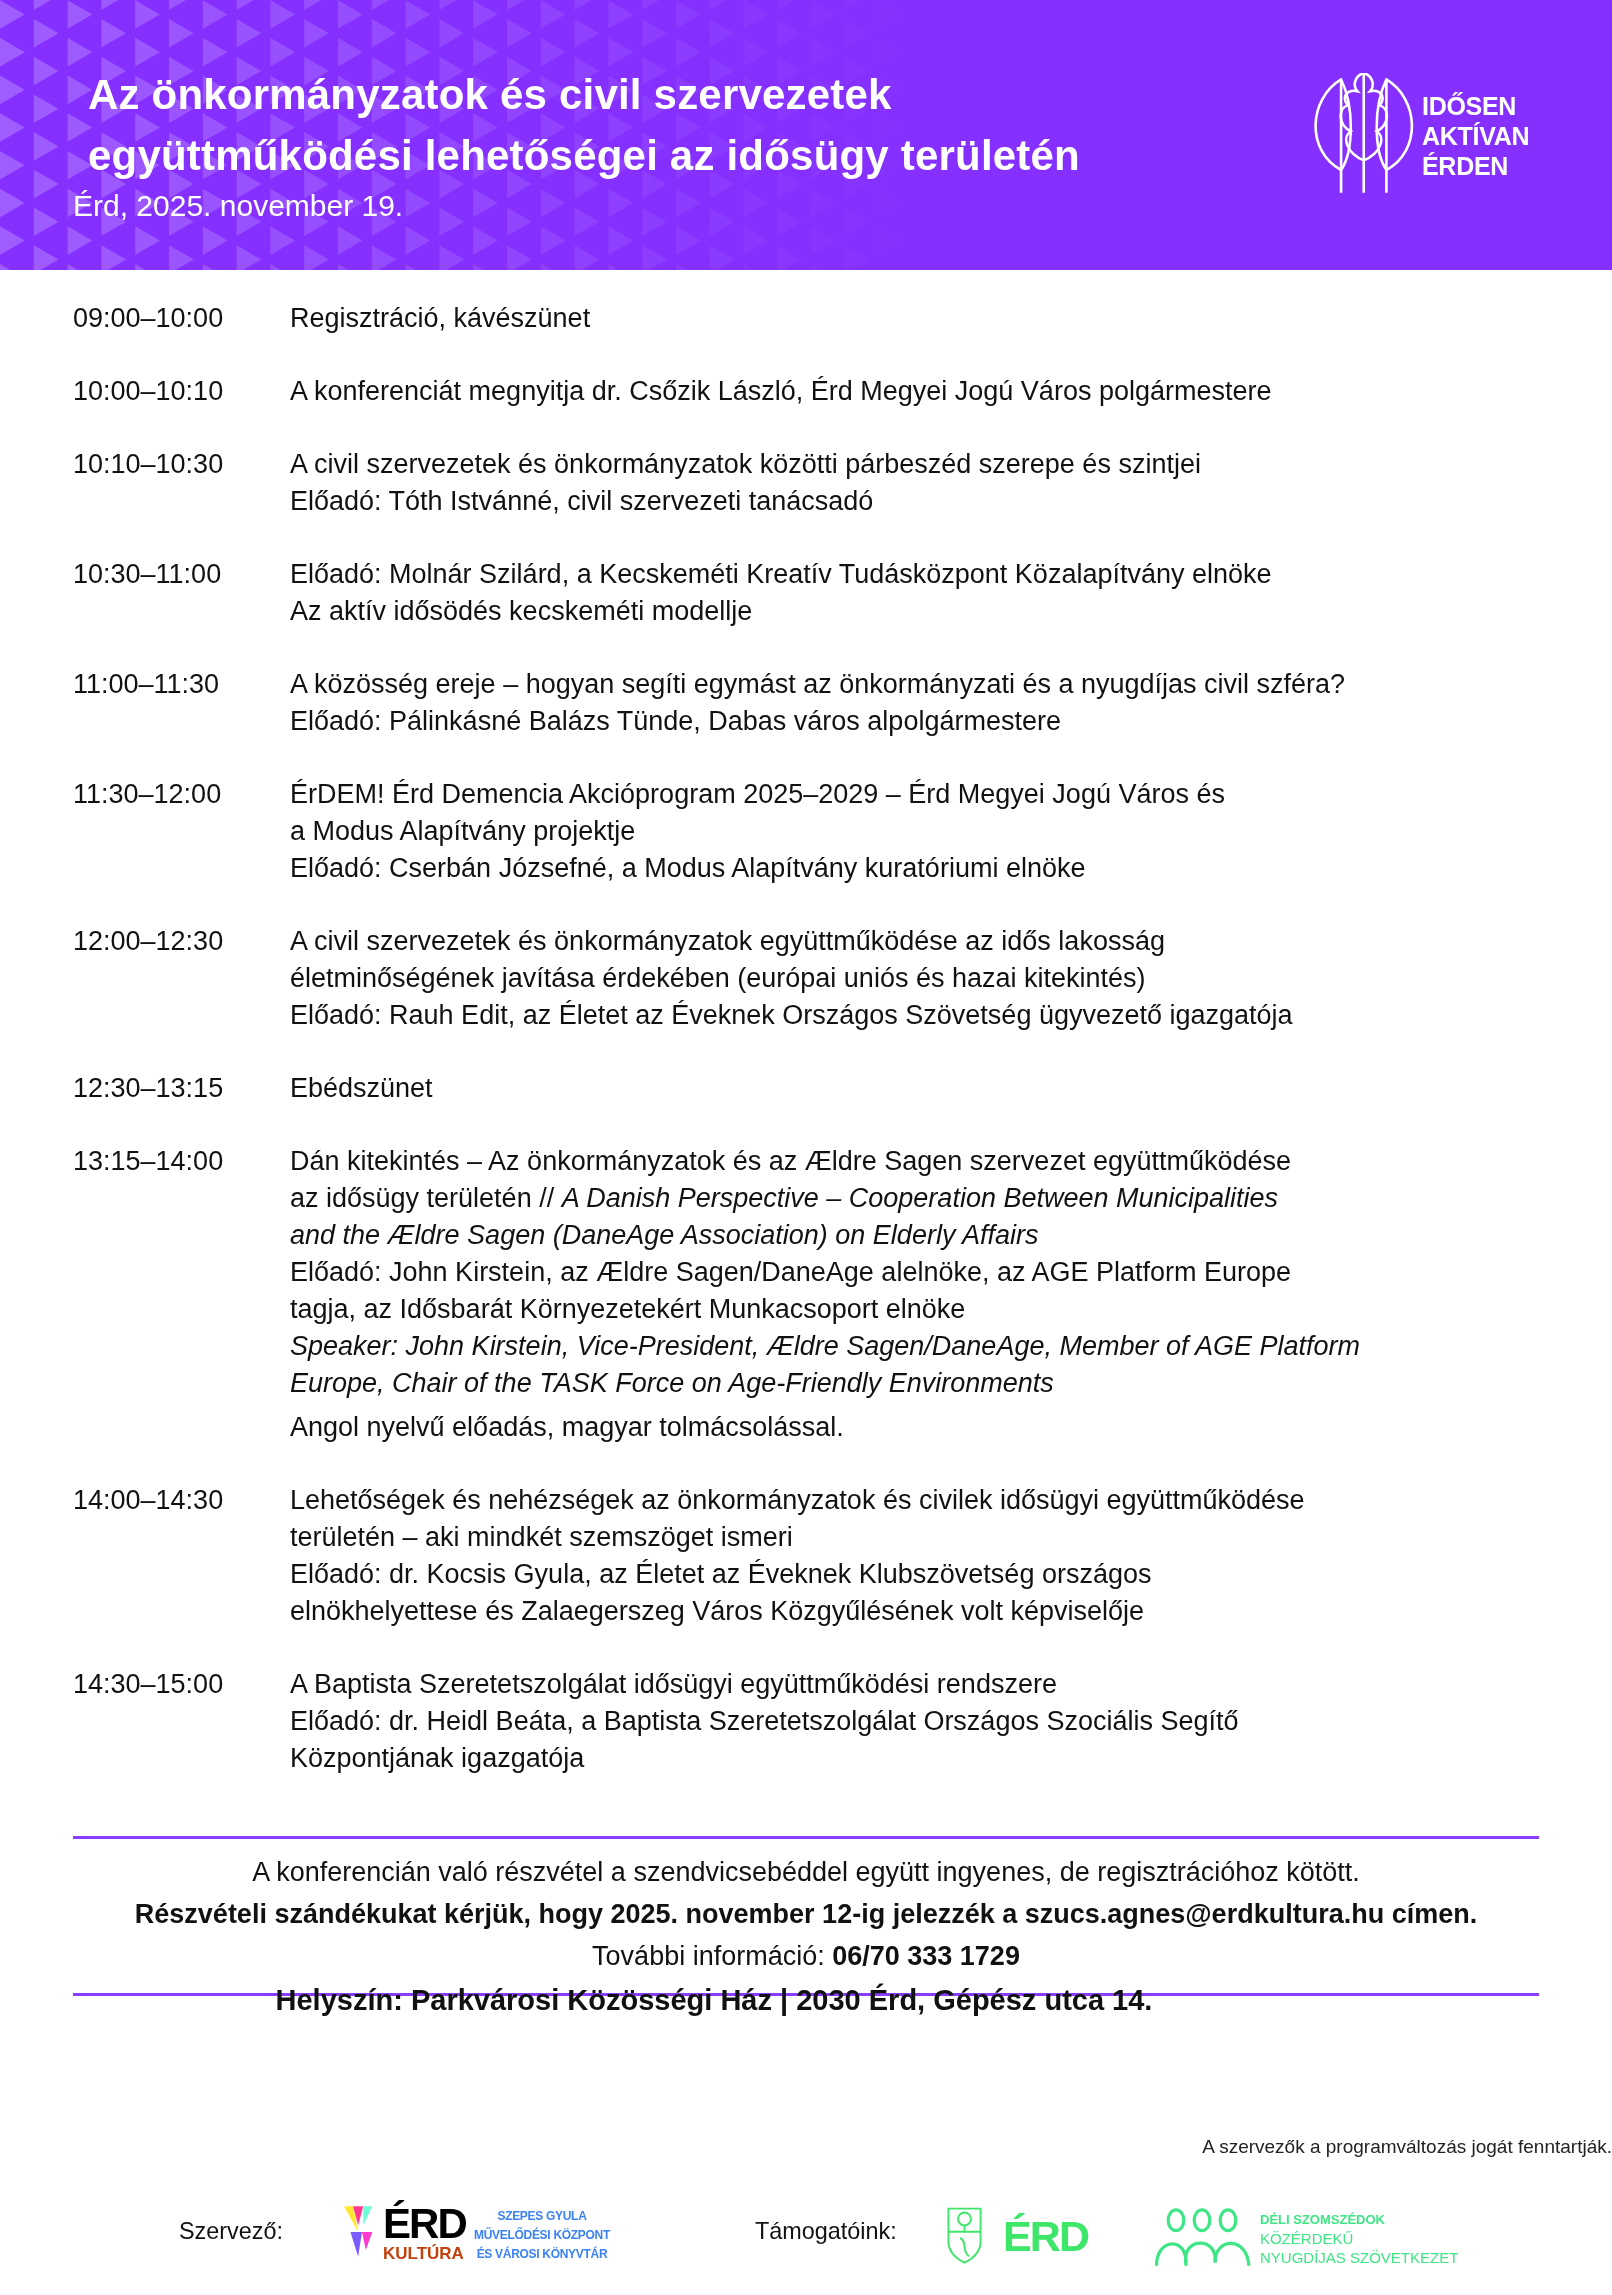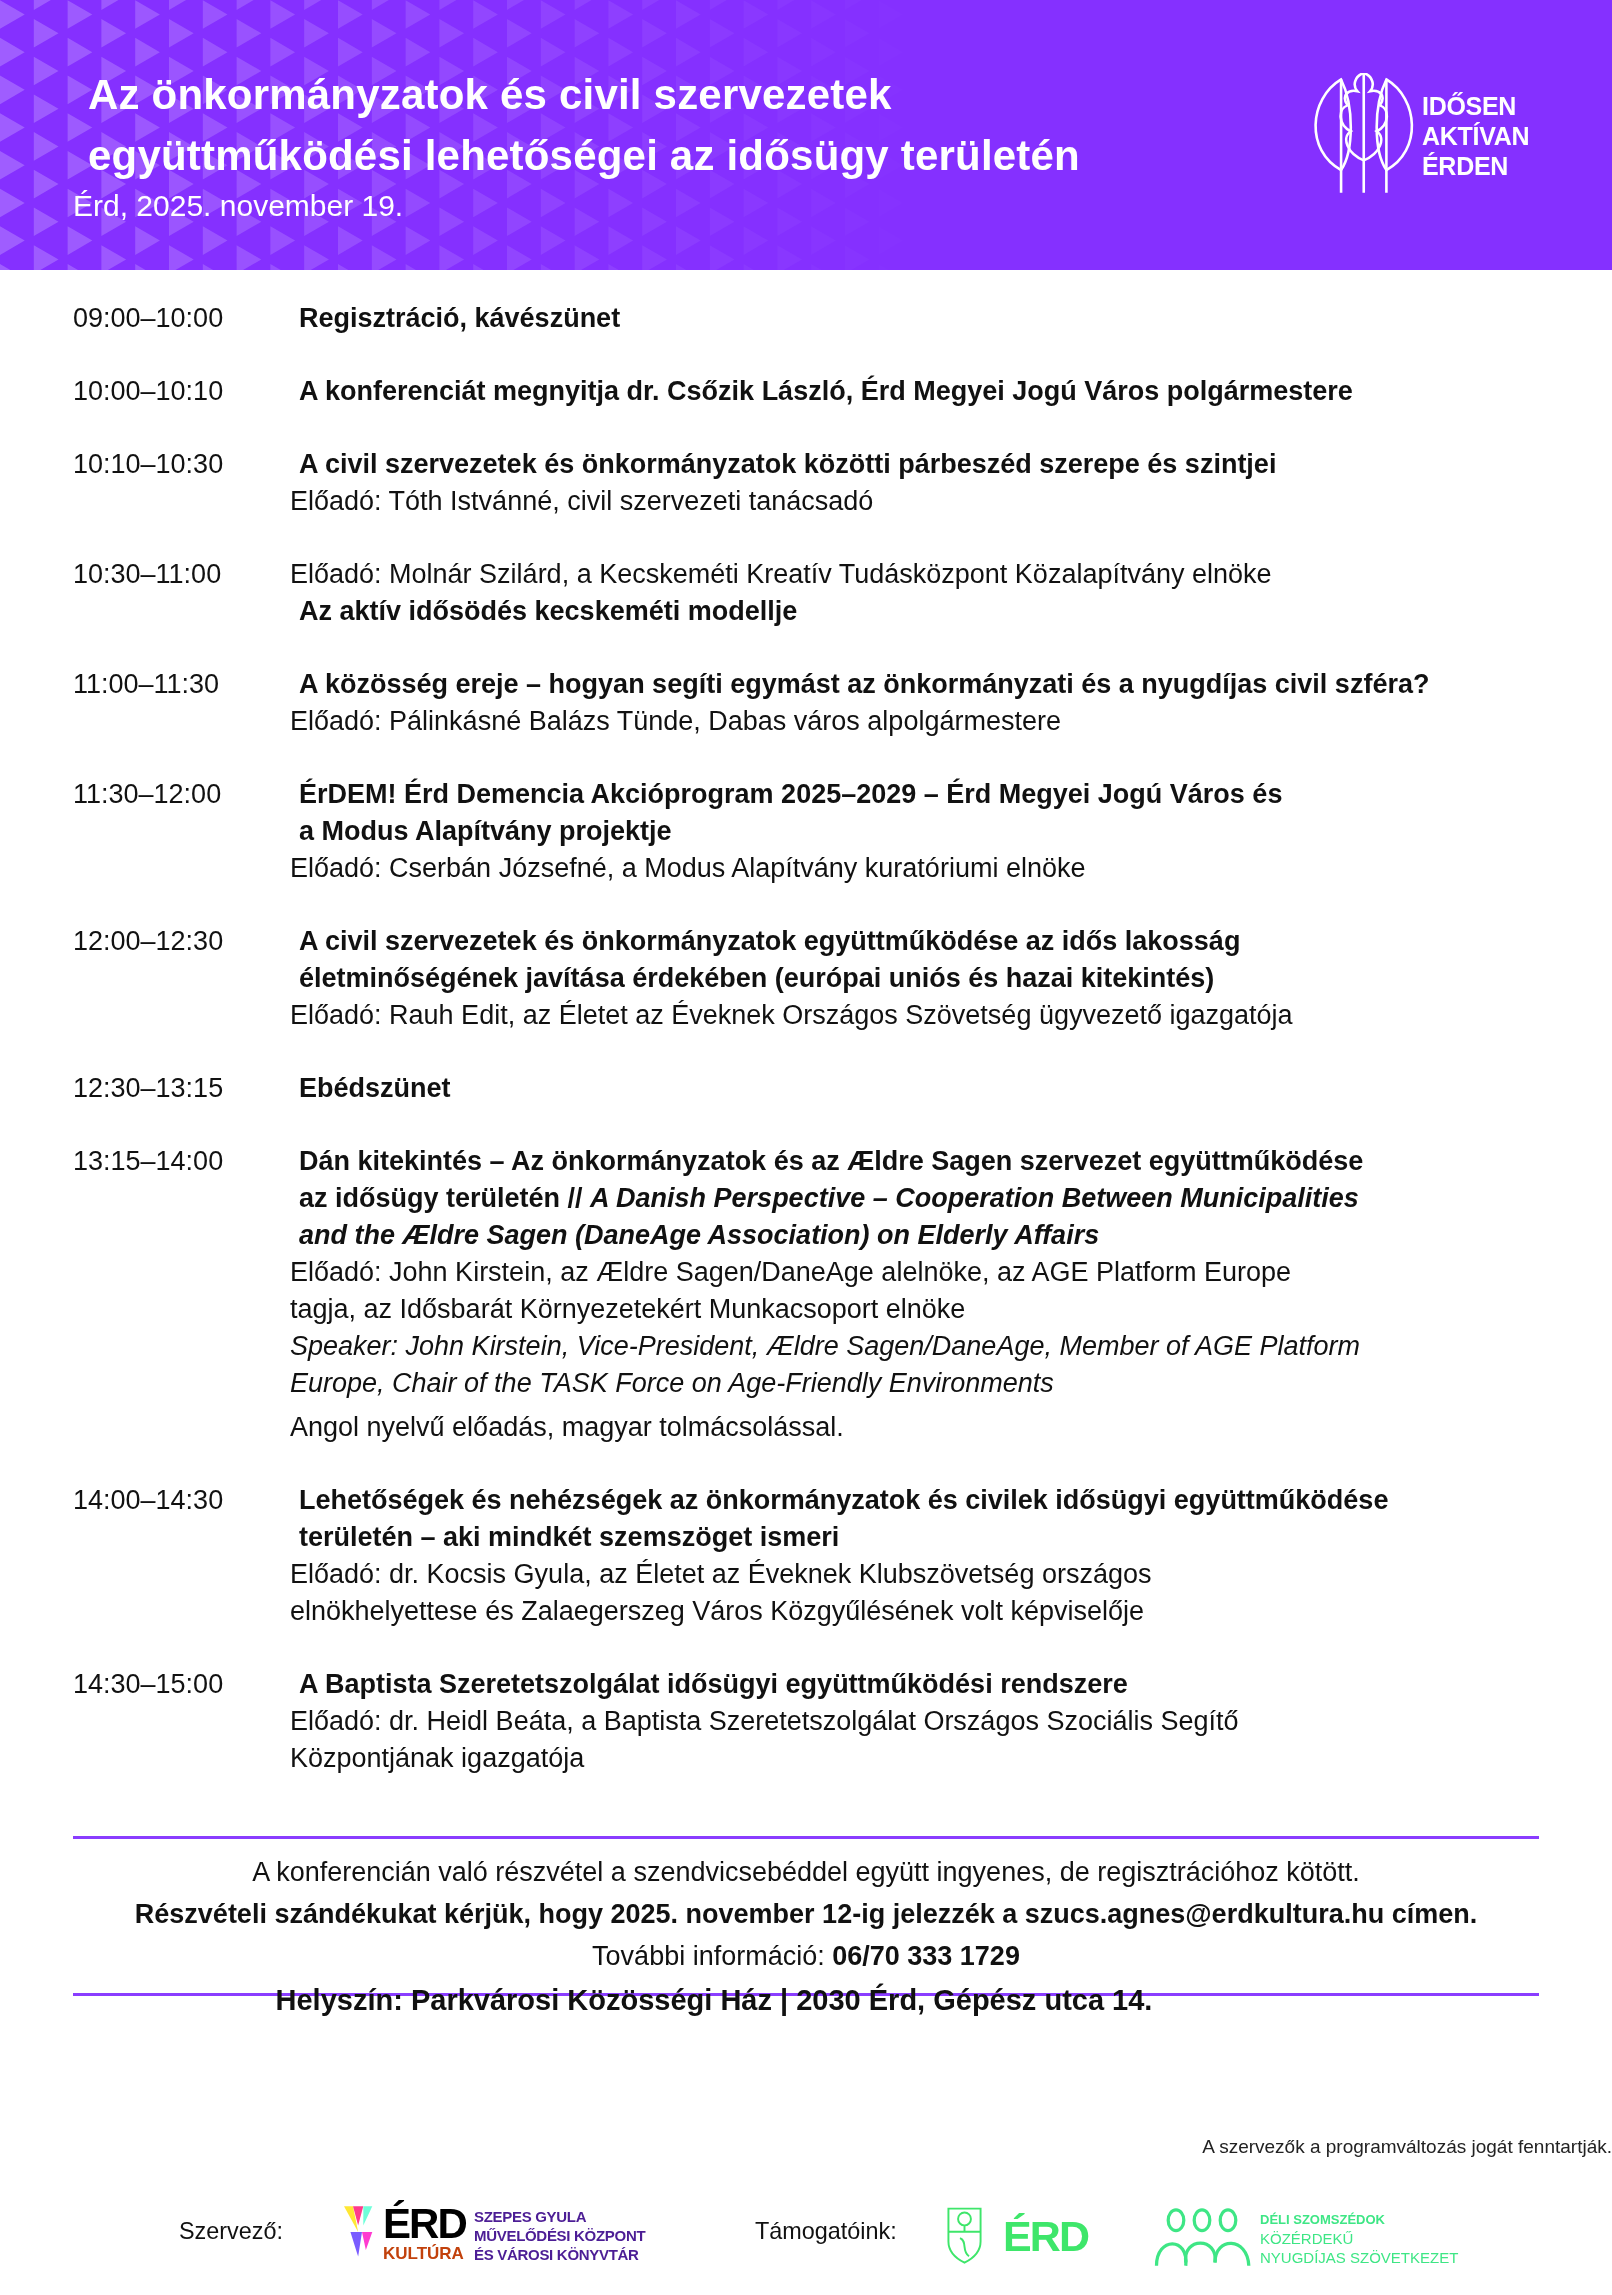--- a/index.html
+++ b/index.html
@@ -35,21 +35,21 @@
   .logo-text span { display: block; white-space: nowrap; }
 
   .schedule { position: absolute; left: 73px; top: 300px; width: 1469px; }
   .item { position: relative; margin-bottom: 36px; }
   .item .time {
     position: absolute; left: 0; top: 0; font-size: 27px; line-height: 36px;
     white-space: nowrap; color: #111;
   }
   .item .content { margin-left: 217px; }
   .line { display: block; font-size: 27px; line-height: 37px; white-space: nowrap; }
-  .title-line { font-weight: bold; margin-left: 9px; }
+  .title-line { font-weight: normal; }
   .title-line.italic { font-style: italic; }
   .title-line .it { font-style: italic; }
   .speaker-line { font-weight: normal; }
   .speaker-line.italic { font-style: italic; }
   .note-line { margin-top: 6.5px; }
 
   .divider {
     position: absolute; left: 73px; width: 1466px; height: 3.2px; background: #8a3dff;
   }
   .info { position: absolute; left: 73px; width: 1466px; text-align: center; }
@@ -62,21 +62,21 @@
   }
   .disclaimer {
     position: absolute; left: 0; width: 1612px; top: 2136px; text-align: right;
     font-size: 19px; line-height: 22px; color: #222;
   }
   .footer { position: absolute; left: 0; top: 2190px; width: 1612px; height: 91px; padding-left: 8px; }
   .footer .label { position: absolute; top: 27px; font-size: 23.4px; line-height: 29px; white-space: nowrap; }
   .kultura { position: absolute; left: 344px; top: 14.3px; width: 312px; height: 65px; }
   .kultura .erd { position: absolute; left: 39px; top: 0; font-weight: bold; font-size: 42px; line-height: 40px; letter-spacing: -1.9px; color: #000; }
   .kultura .kult { position: absolute; left: 39px; top: 40px; font-weight: bold; font-size: 17px; line-height: 19.5px; color: #c2410c; }
-  .kultura .name { position: absolute; left: 130px; top: 2.6px; font-weight: bold; font-size: 15px; line-height: 19px; color: #4c1d95; letter-spacing: -0.3px; }
+  .kultura .name { position: absolute; left: 130px; top: 2.6px; font-weight: bold; font-size: 12px; line-height: 19px; color: #3b82f6; letter-spacing: -0.3px; text-align: center; }
   .kultura .name span { display: block; white-space: nowrap; }
   .erd-city { position: absolute; left: 941px; top: 14.3px; width: 162px; height: 65px; }
   .erd-city .word { position: absolute; left: 62px; top: 10.4px; font-weight: bold; font-size: 43px; line-height: 43px; color: #3ee66a; letter-spacing: -1.9px; }
   .deli { position: absolute; left: 1150px; top: 14.3px; width: 299px; height: 65px; }
   .deli .t1 { position: absolute; left: 110px; top: 6.5px; font-weight: bold; font-size: 13px; line-height: 18px; color: #3ee685; white-space: nowrap; }
   .deli .t2, .deli .t3 { position: absolute; left: 110px; font-size: 15px; line-height: 18px; color: #3ee685; white-space: nowrap; }
   .deli .t2 { top: 26px; } .deli .t3 { top: 45px; }
 </style>
 </head>
 <body>

